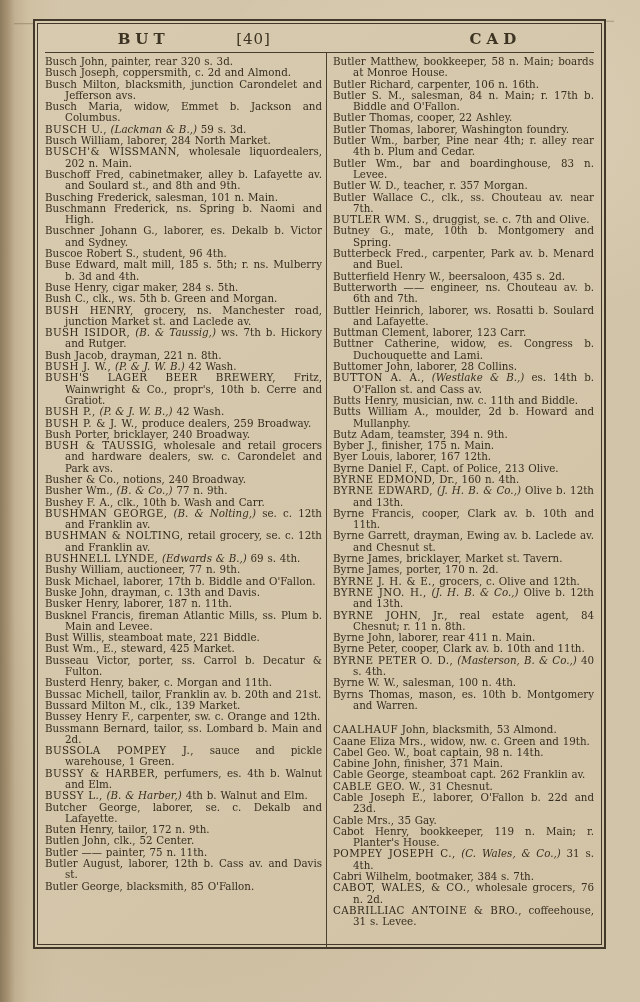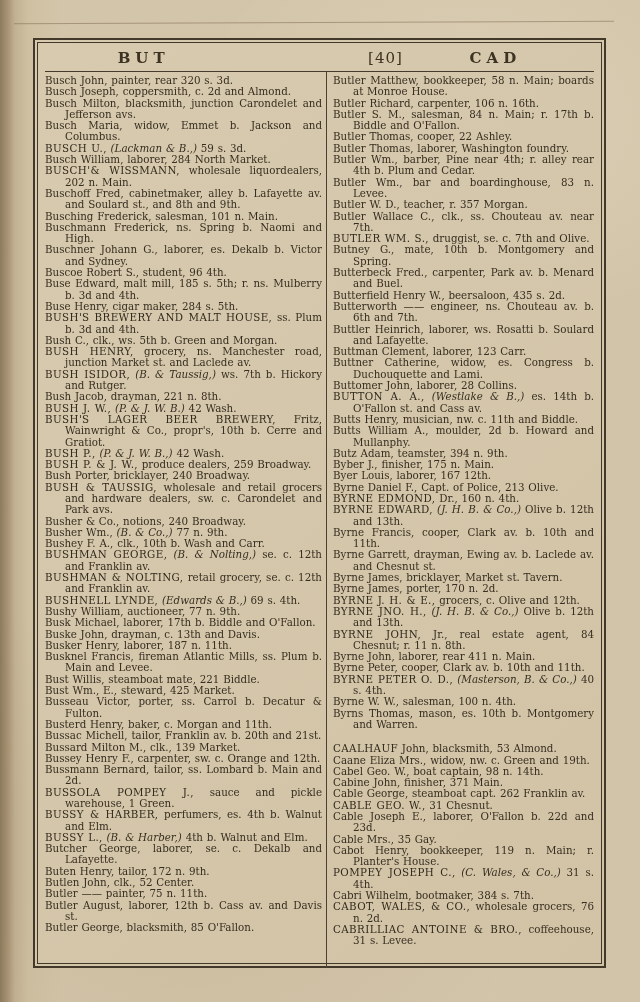--- a/index.html
+++ b/index.html
@@ -17,40 +17,40 @@
       linear-gradient(90deg,#8d7b5e 0px,#a59172 7px,#c2b193 15px,#cfc0a2 28px,#d3c5a9 60px,#d2c4a8 100%);
     overflow:hidden;
   }
   
   .under-page{
     position:absolute;left:14px;top:22px;width:600px;height:14px;
     border-top:1px solid rgba(110,92,66,0.45);
     transform:rotate(-0.25deg);
   }
   .frame{
-    position:absolute;left:33px;top:38px;width:573px;height:930px;
+    position:absolute;left:33px;top:19px;width:573px;height:930px;
     border:2px solid #42392b;
     background:linear-gradient(135deg,#d8caae 0%,#d5c7ab 40%,#d2c3a6 100%);
     box-sizing:border-box;
   }
   .frame-inner{
     position:absolute;left:2px;top:2px;right:2px;bottom:2px;
     border:1px solid #42392b;
     padding:3px 7px 0 7px;
     box-sizing:border-box;
     color:#352d20;
   }
   .running-head{
     display:flex;align-items:baseline;
     padding:3px 6px 4px 6px;
     border-bottom:1.2px solid #463c2d;
   }
   .running-head span{display:block;font-size:15px;}
   .head-left,.head-right{flex:1;text-align:center;letter-spacing:5px;font-weight:600;color:#3c3322;}
-  .head-center{flex:0.9;text-align:right;letter-spacing:1px;color:#3c3322;}
+  .head-center{flex:0.9;text-align:left;letter-spacing:1px;color:#3c3322;}
   .cols{
     display:flex;height:896px;overflow:hidden;
   }
   .col{
     box-sizing:border-box;
     padding-top:3px;
     overflow:hidden;
   }
   .col-left{width:281px;padding-right:4px;}
   .col-divider{width:1px;background:#4a4030;margin:0;}
@@ -90,21 +90,20 @@
             <p class="entry"><span class="nm">BUSCH U.,</span> <i>(Lackman &amp; B.,)</i> 59 s. 3d.</p>
             <p class="entry">Busch William, laborer, 284 North Market.</p>
             <p class="entry"><span class="nm">BUSCH'&amp; WISSMANN,</span> wholesale liquordealers, 202 n. Main.</p>
             <p class="entry">Buschoff Fred, cabinetmaker, alley b. Lafayette av. and Soulard st., and 8th and 9th.</p>
             <p class="entry">Busching Frederick, salesman, 101 n. Main.</p>
             <p class="entry">Buschmann Frederick, ns. Spring b. Naomi and High.</p>
             <p class="entry">Buschner Johann G., laborer, es. Dekalb b. Victor and Sydney.</p>
             <p class="entry">Buscoe Robert S., student, 96 4th.</p>
             <p class="entry">Buse Edward, malt mill, 185 s. 5th; r. ns. Mulberry b. 3d and 4th.</p>
             <p class="entry">Buse Henry, cigar maker, 284 s. 5th.</p>
-            <p class="entry"><span class="nm">BUSH'S BREWERY AND MALT HOUSE,</span> ss. Plum b. 3d and 4th.</p>
             <p class="entry">Bush C., clk., ws. 5th b. Green and Morgan.</p>
             <p class="entry"><span class="nm">BUSH HENRY,</span> grocery, ns. Manchester road, junction Market st. and Laclede av.</p>
             <p class="entry"><span class="nm">BUSH ISIDOR,</span> <i>(B. &amp; Taussig,)</i> ws. 7th b. Hickory and Rutger.</p>
             <p class="entry">Bush Jacob, drayman, 221 n. 8th.</p>
             <p class="entry"><span class="nm">BUSH J. W.,</span> <i>(P. &amp; J. W. B.)</i> 42 Wash.</p>
             <p class="entry"><span class="nm">BUSH'S LAGER BEER BREWERY,</span> Fritz, Wainwright &amp; Co., propr's, 10th b. Cerre and Gratiot.</p>
             <p class="entry"><span class="nm">BUSH P.,</span> <i>(P. &amp; J. W. B.,)</i> 42 Wash.</p>
             <p class="entry"><span class="nm">BUSH P. &amp; J. W.,</span> produce dealers, 259 Broadway.</p>
             <p class="entry">Bush Porter, bricklayer, 240 Broadway.</p>
             <p class="entry"><span class="nm">BUSH &amp; TAUSSIG,</span> wholesale and retail grocers and hardware dealers, sw. c. Carondelet and Park avs.</p>

